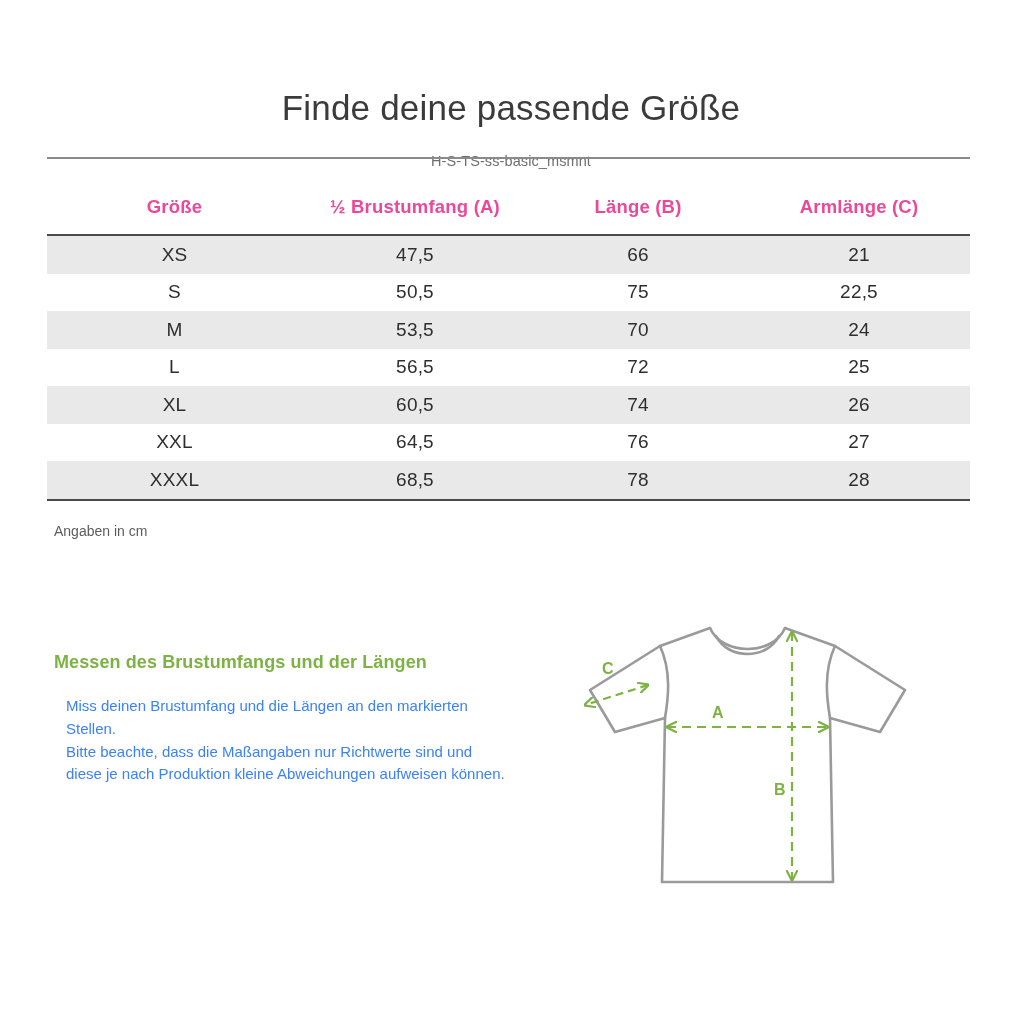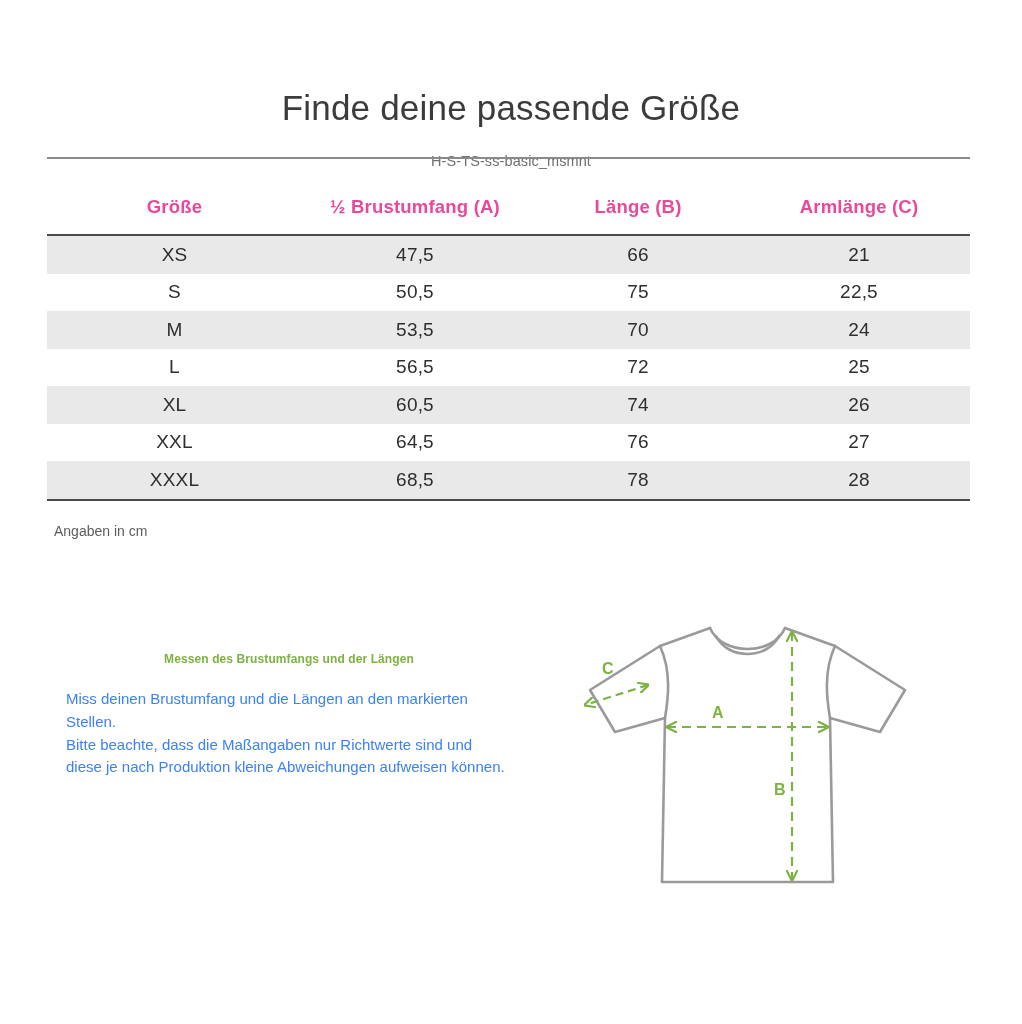--- a/index.html
+++ b/index.html
@@ -98,26 +98,25 @@
   }
 
   
   .info-block {
     position: absolute;
     left: 54px;
     top: 652px;
     width: 470px;
   }
   .info-heading {
-    font-size: 12px;
+    font-size: 18px;
     font-weight: bold;
     color: #7cb342;
     margin: 0 0 22px 0;
     letter-spacing: 0.1px;
-    text-align: center;
   }
   .info-para {
     font-size: 15px;
     line-height: 1.52;
     color: #3b82f6;
     margin: 12px;
   }
 
   
   .diagram {

